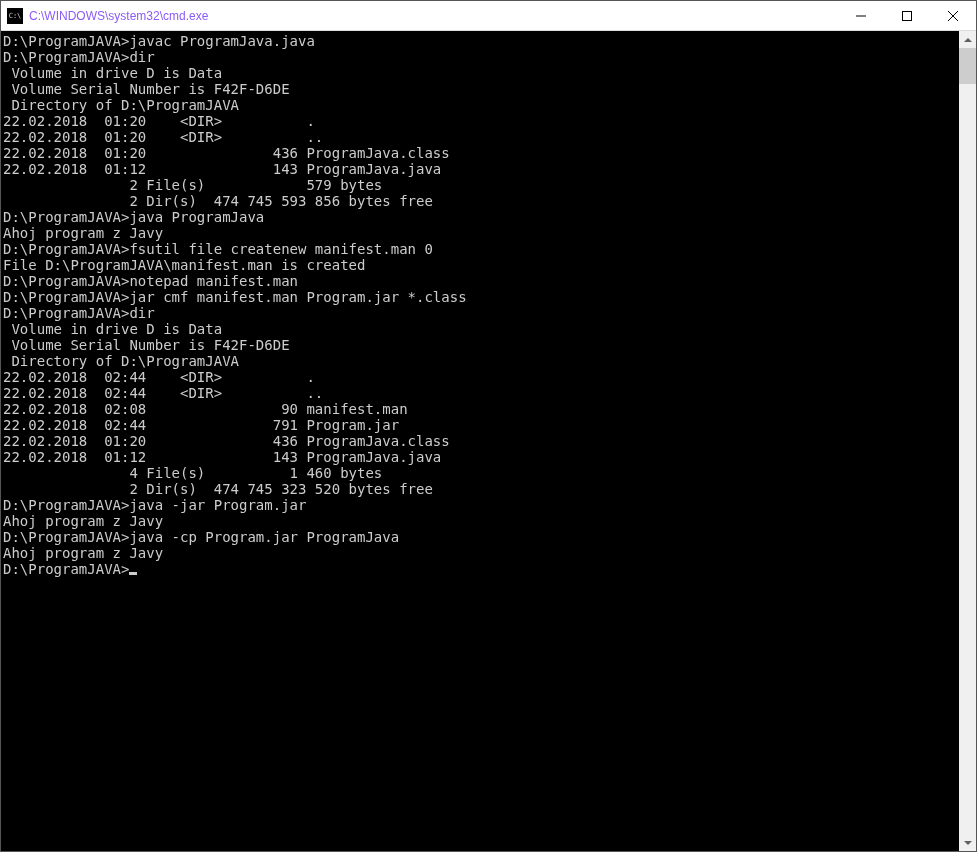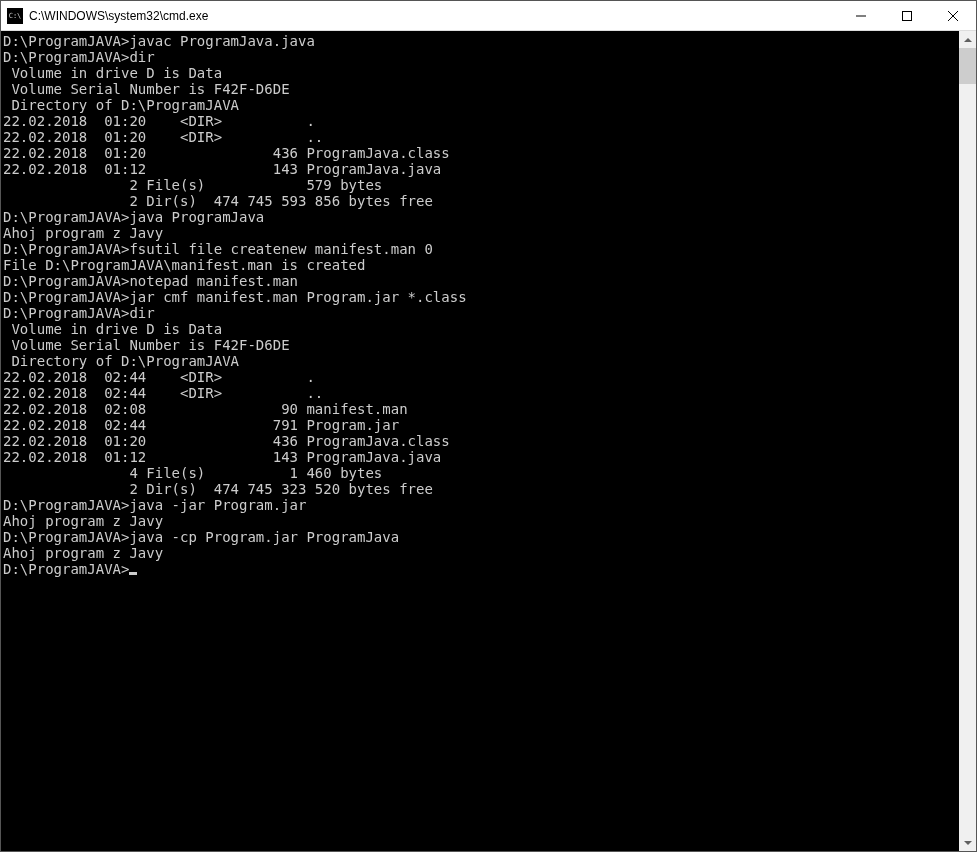--- a/index.html
+++ b/index.html
@@ -39,21 +39,21 @@
       display: flex;
       align-items: center;
       justify-content: center;
       font-size: 7px;
       color: #ccc;
       font-family: monospace;
     }
     .title-text {
       font-family: 'Segoe UI', Tahoma, sans-serif;
       font-size: 12px;
-      color: #000000;
+      color: #8b5cf6;
     }
     .window-controls {
       display: flex;
       height: 100%;
     }
     .win-btn {
       width: 46px;
       height: 100%;
       display: flex;
       align-items: center;

